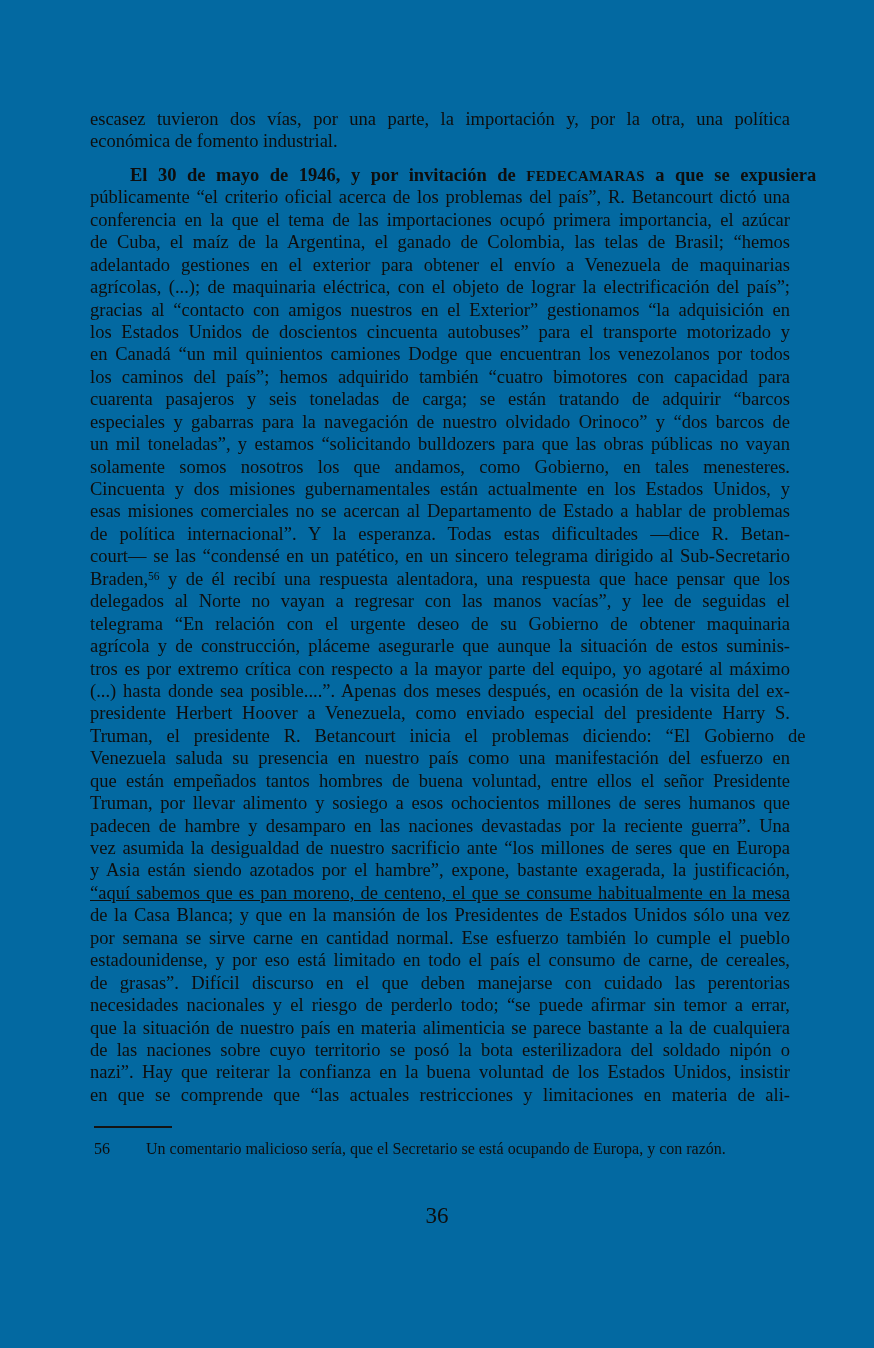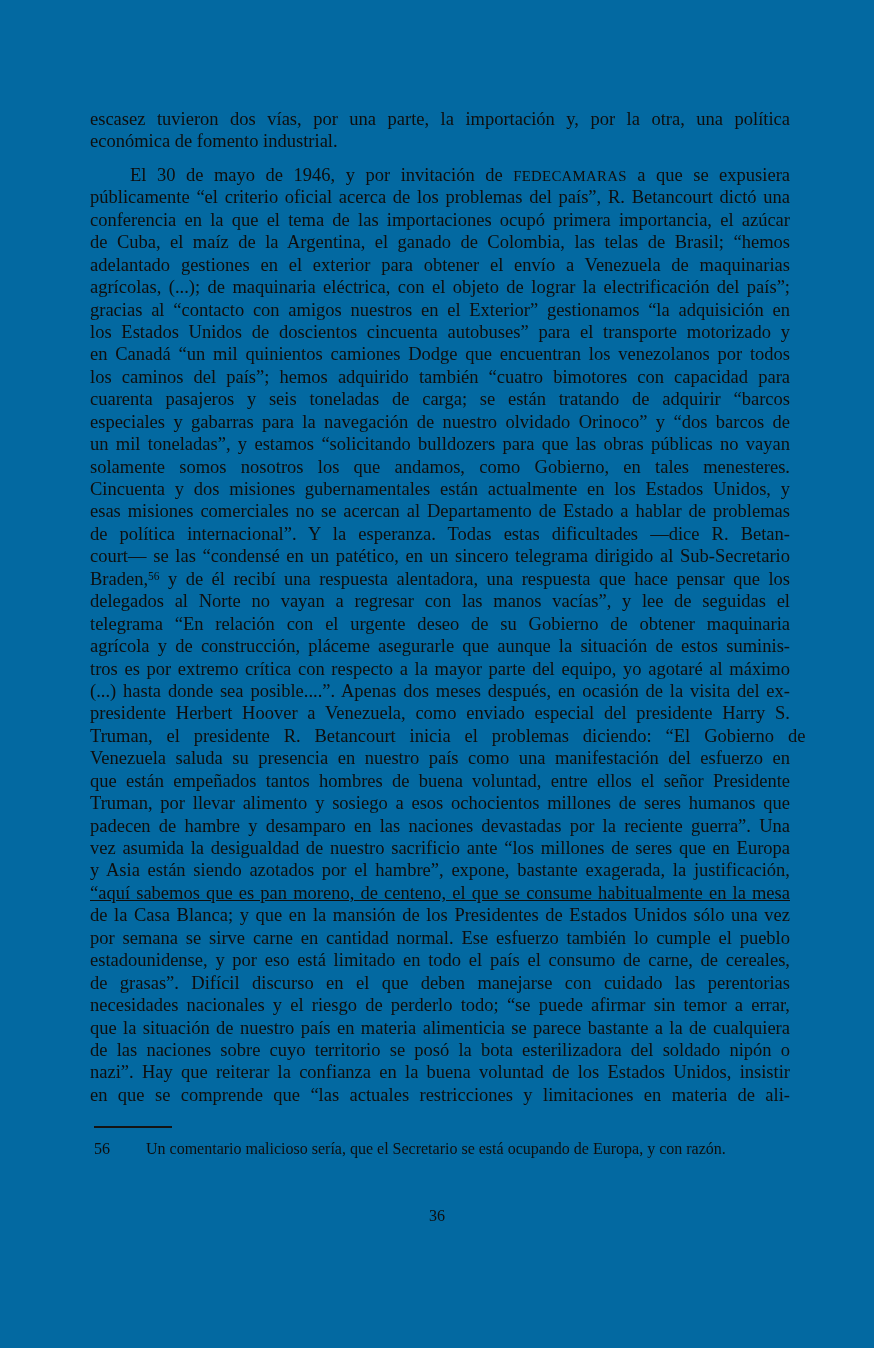--- a/index.html
+++ b/index.html
@@ -20,21 +20,21 @@
   }
   .paragraph { margin: 0; }
   .paragraph + .paragraph { margin-top: 11px; }
   .line {
     height: 22.45px;
     white-space: nowrap;
     font-size: 18.5px;
     line-height: 22.45px;
     overflow: visible;
   }
-  .line.indent { padding-left: 40px; }
+  .line.indent { padding-left: 40px; font-weight: bold; }
   .line-inner { display: inline-block; }
   .sc { font-size: 0.80em; letter-spacing: 0.3px; }
   sup.fnref {
     font-size: 0.62em;
     vertical-align: baseline;
     position: relative;
     top: -0.45em;
   }
   .footnote-rule {
     width: 78px;
@@ -50,21 +50,21 @@
     line-height: 20px;
   }
   .fn-marker { flex: none; width: 52px; padding-left: 4px; }
   .fn-text { flex: 1; }
   .page-number {
     position: absolute;
     top: 1202px;
     left: 0;
     right: 0;
     text-align: center;
-    font-size: 16px;
+    font-size: 23px;
     line-height: 28px;
   }
 </style>
 </head>
 <body>
 
 <div class="page">
   <div class="text-block">
     <div id="body-text">
         <div class="paragraph">

